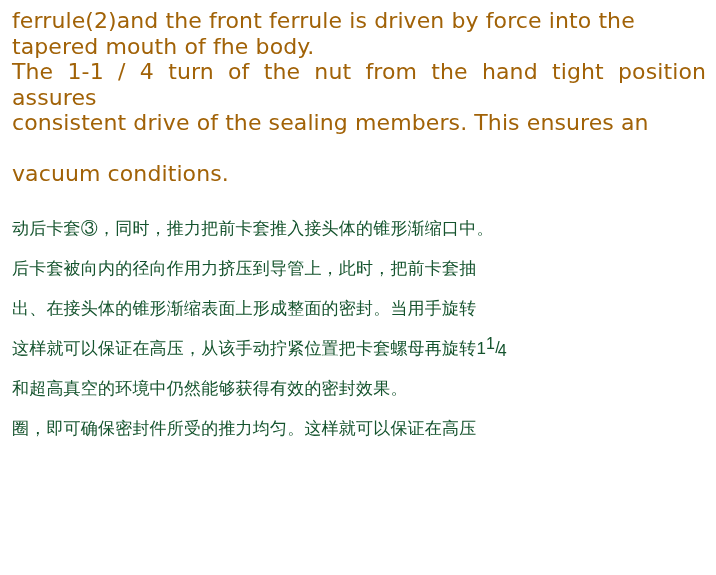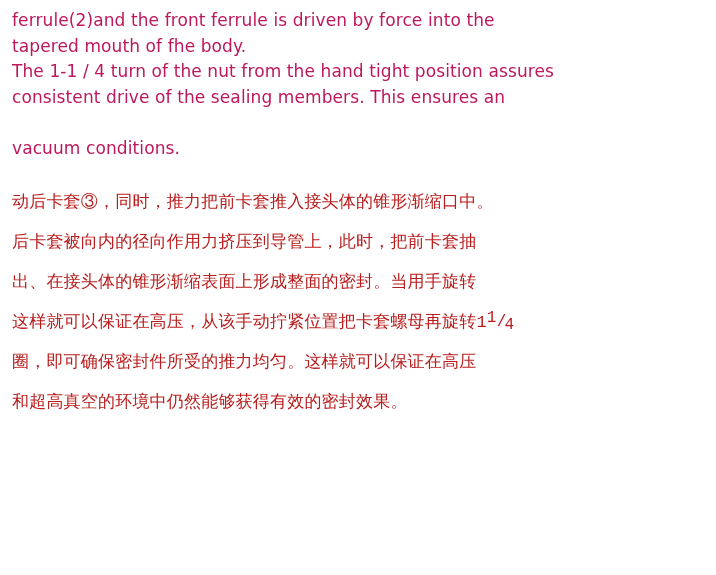--- a/index.html
+++ b/index.html
@@ -16,48 +16,48 @@
   }
   .page {
     position: relative;
     width: 716px;
     height: 575px;
     box-sizing: border-box;
     padding: 8px 10px 0 12px;
   }
   .en-block {
     font-family: "DejaVu Sans", sans-serif;
-    font-size: 17px;
+    font-size: 22px;
     line-height: 25.5px;
     letter-spacing: 0.1px;
-    color: #be185d;
+    color: #a16207;
   }
   .en-para {
     margin: 0;
     text-align: justify;
     text-justify: inter-word;
   }
   .en-para.p1 {
     margin-bottom: 0px;
   }
   .en-para.p2 {
     margin-bottom: 0px;
   }
   .en-para.p3 {
     margin-bottom: 0px;
   }
   .en-para .last-line {
     text-align: right;
   }
   .zh-block {
     margin-top: 22px;
-    font-family: Liberation Mono, monospace;
+    font-family: Liberation Sans, sans-serif;
     font-size: 17px;
     line-height: 40px;
-    color: #b91c1c;
+    color: #14532d;
   }
   .zh-line {
     white-space: nowrap;
     letter-spacing: 0.2px;
   }
   .frac {
     display: inline-block;
     font-size: 16px;
     line-height: 1;
     vertical-align: 0;
@@ -94,17 +94,17 @@
       <span class="last-line">vacuum conditions.</span>
     </p>
 
   </div>
 
   <div class="zh-block">
     <div class="zh-line">动后卡套③，同时，推力把前卡套推入接头体的锥形渐缩口中。</div>
     <div class="zh-line">后卡套被向内的径向作用力挤压到导管上，此时，把前卡套抽</div>
     <div class="zh-line">出、在接头体的锥形渐缩表面上形成整面的密封。当用手旋转</div>
     <div class="zh-line"><span>这样就可以保证在高压，从该手动拧紧位置把卡套螺母再旋转1</span><span class="frac"><span class="num">1</span>/<span class="den">4</span></span></div>
+    <div class="zh-line">和超高真空的环境中仍然能够获得有效的密封效果。</div>
     <div class="zh-line">圈，即可确保密封件所受的推力均匀。这样就可以保证在高压</div>
-    <div class="zh-line">和超高真空的环境中仍然能够获得有效的密封效果。</div>
   </div>
 
 </div>
 
 </body></html>

